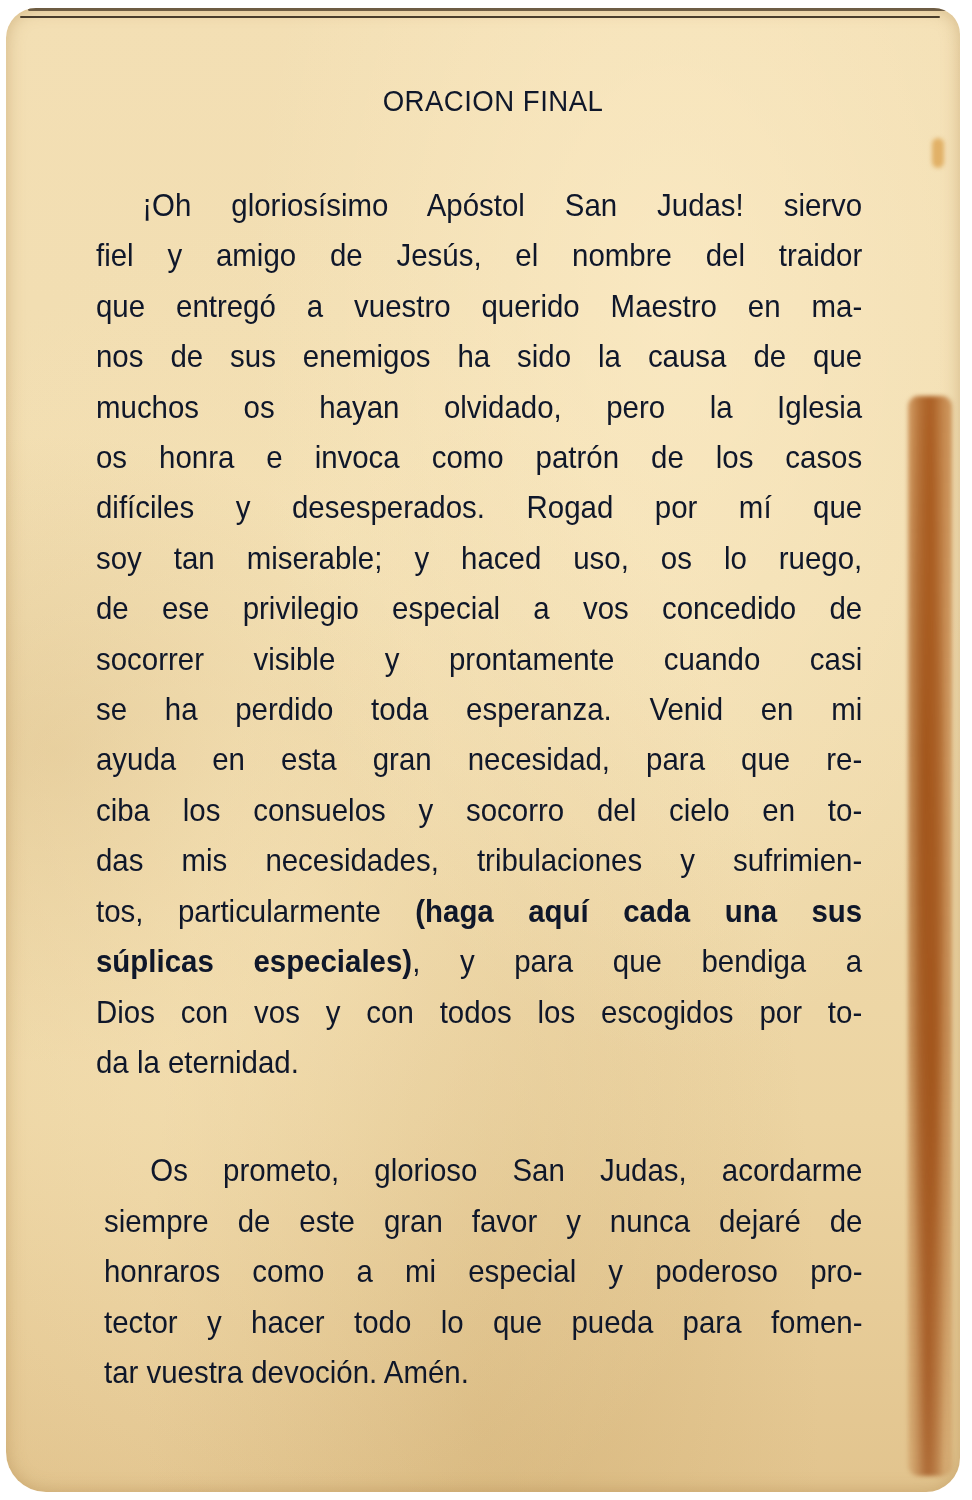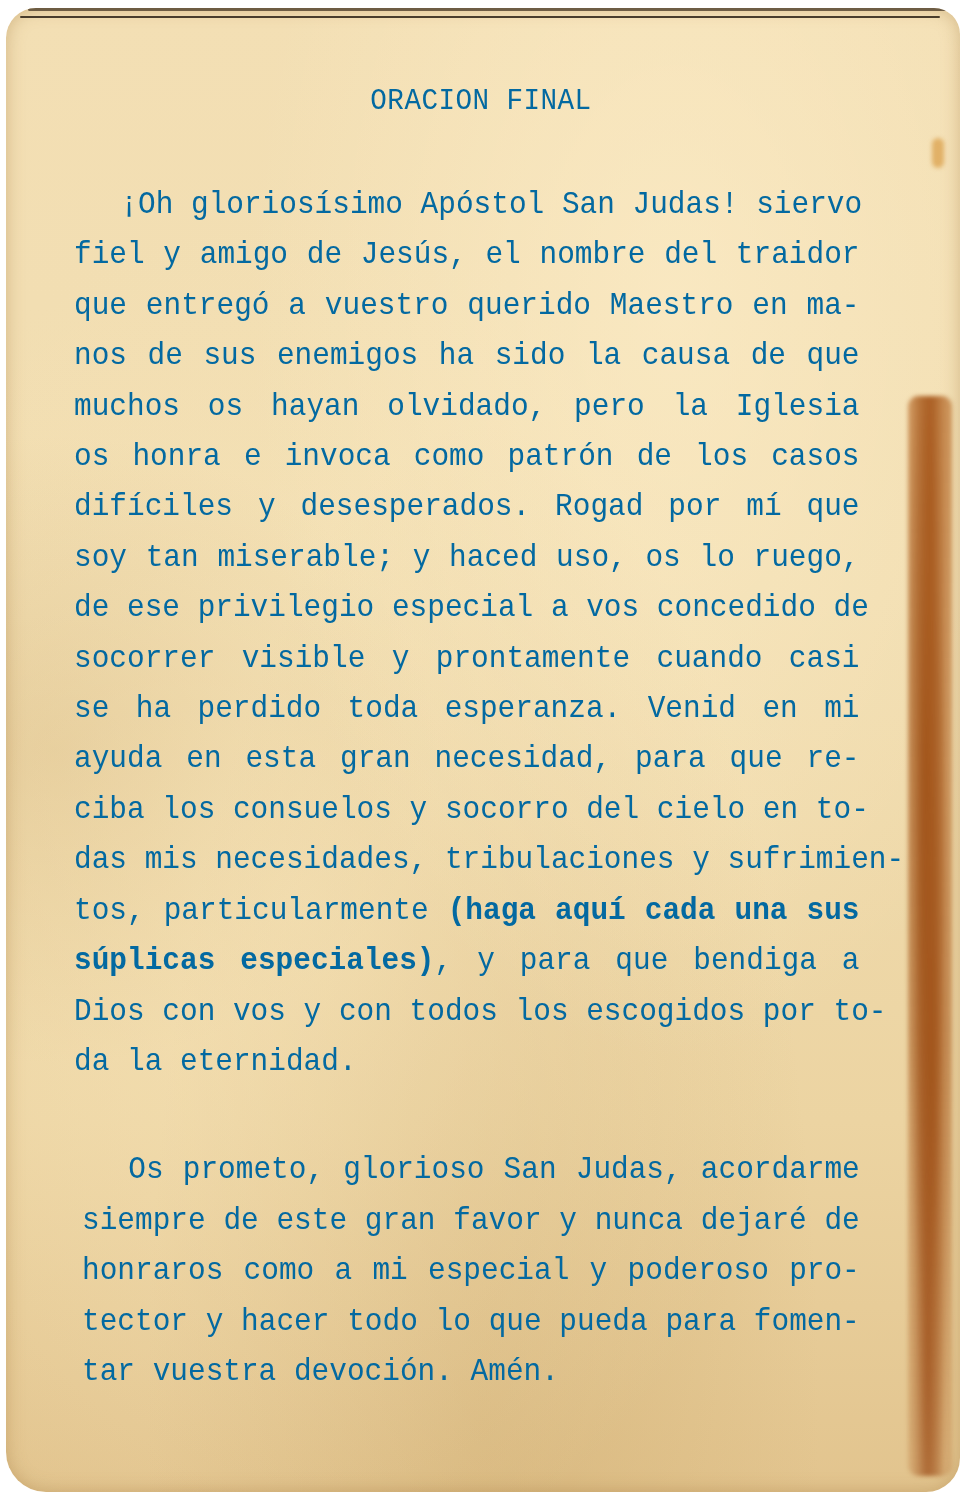--- a/index.html
+++ b/index.html
@@ -69,37 +69,37 @@
       right: 16px;
       top: 130px;
       width: 12px;
       height: 30px;
       background: rgba(215,150,60,0.65);
       filter: blur(2px);
       border-radius: 6px;
     }
     .page {
       position: absolute;
-      left: 72px;
+      left: 84px;
       top: 84px;
       width: 818px;
-      font-family: Liberation Mono, monospace;
-      color: #0369a1;
+      font-family: Liberation Sans, sans-serif;
+      color: #0f172a;
     }
     .title {
       text-align: center;
       font-size: 30px;
       letter-spacing: 0.5px;
       margin: 0 0 62px 0;
       padding-right: 0;
       font-weight: normal;
       transform: scaleX(0.92);
     }
     .para {
-      margin: 2px;
+      margin: 12px;
       font-size: 30.5px;
       line-height: 50.4px;
       text-align: justify;
     }
     .line {
       display: block;
       text-align: justify;
       text-align-last: justify;
       white-space: nowrap;
       overflow: visible;

